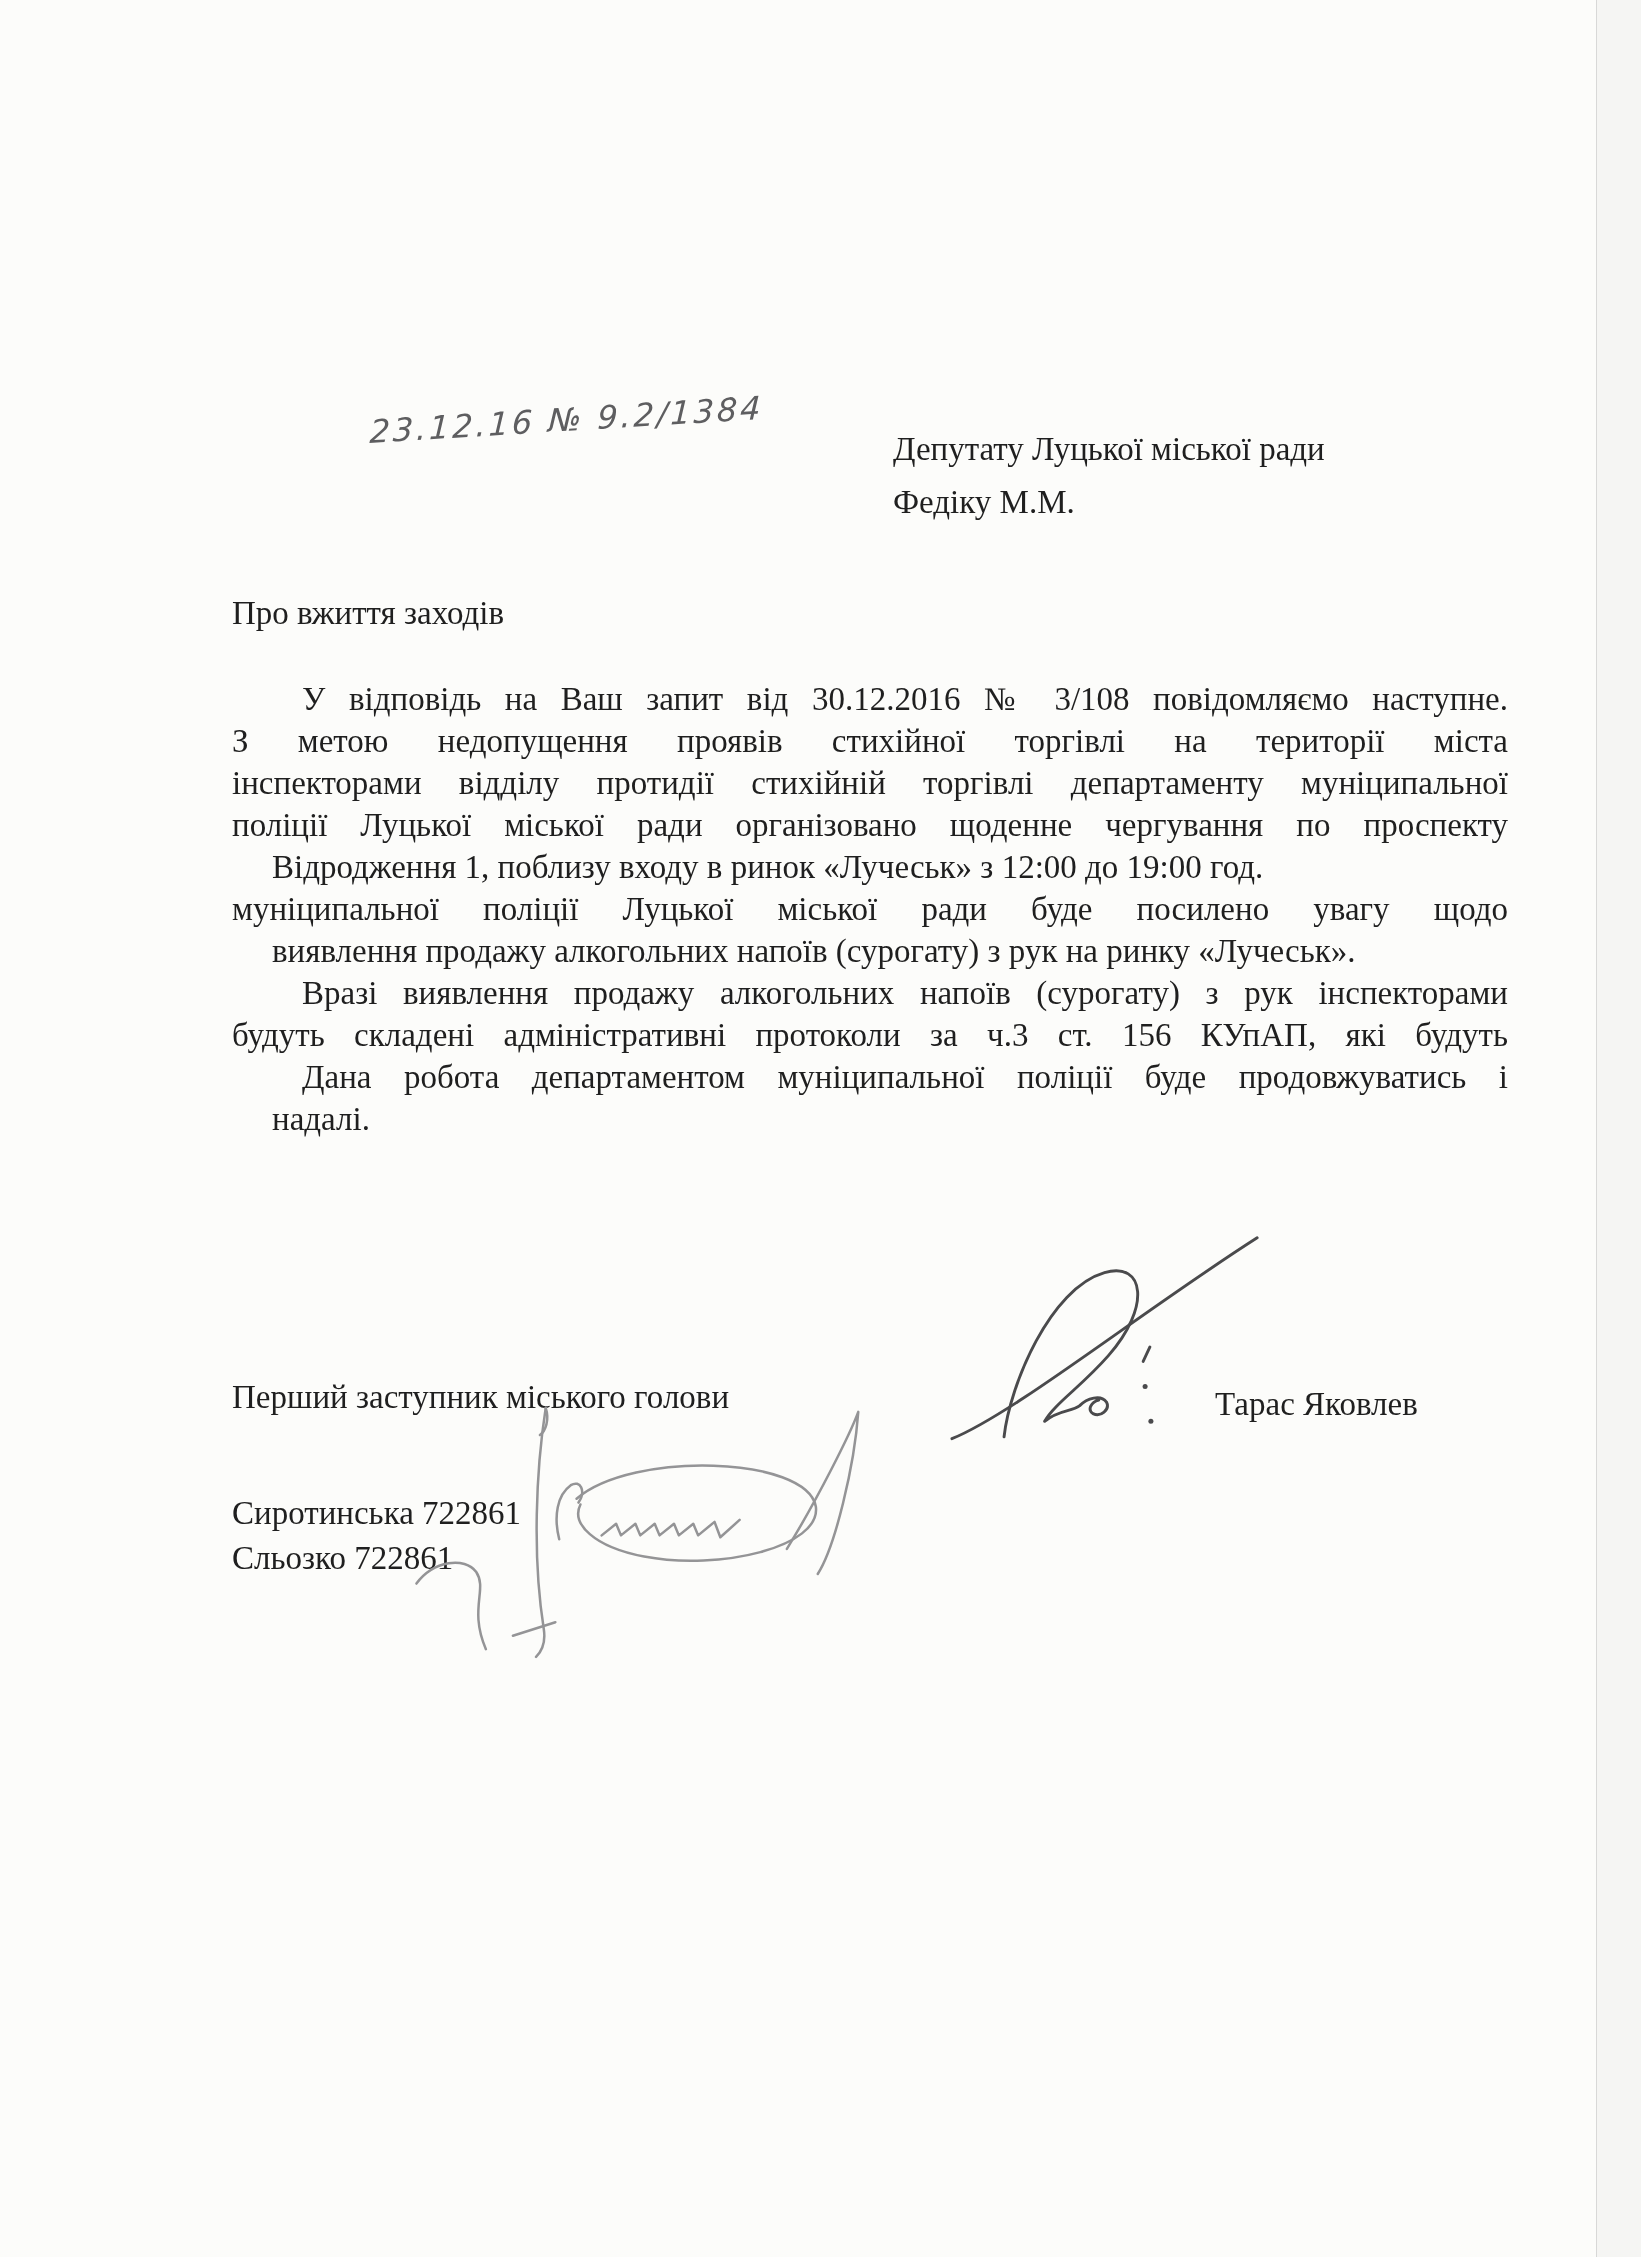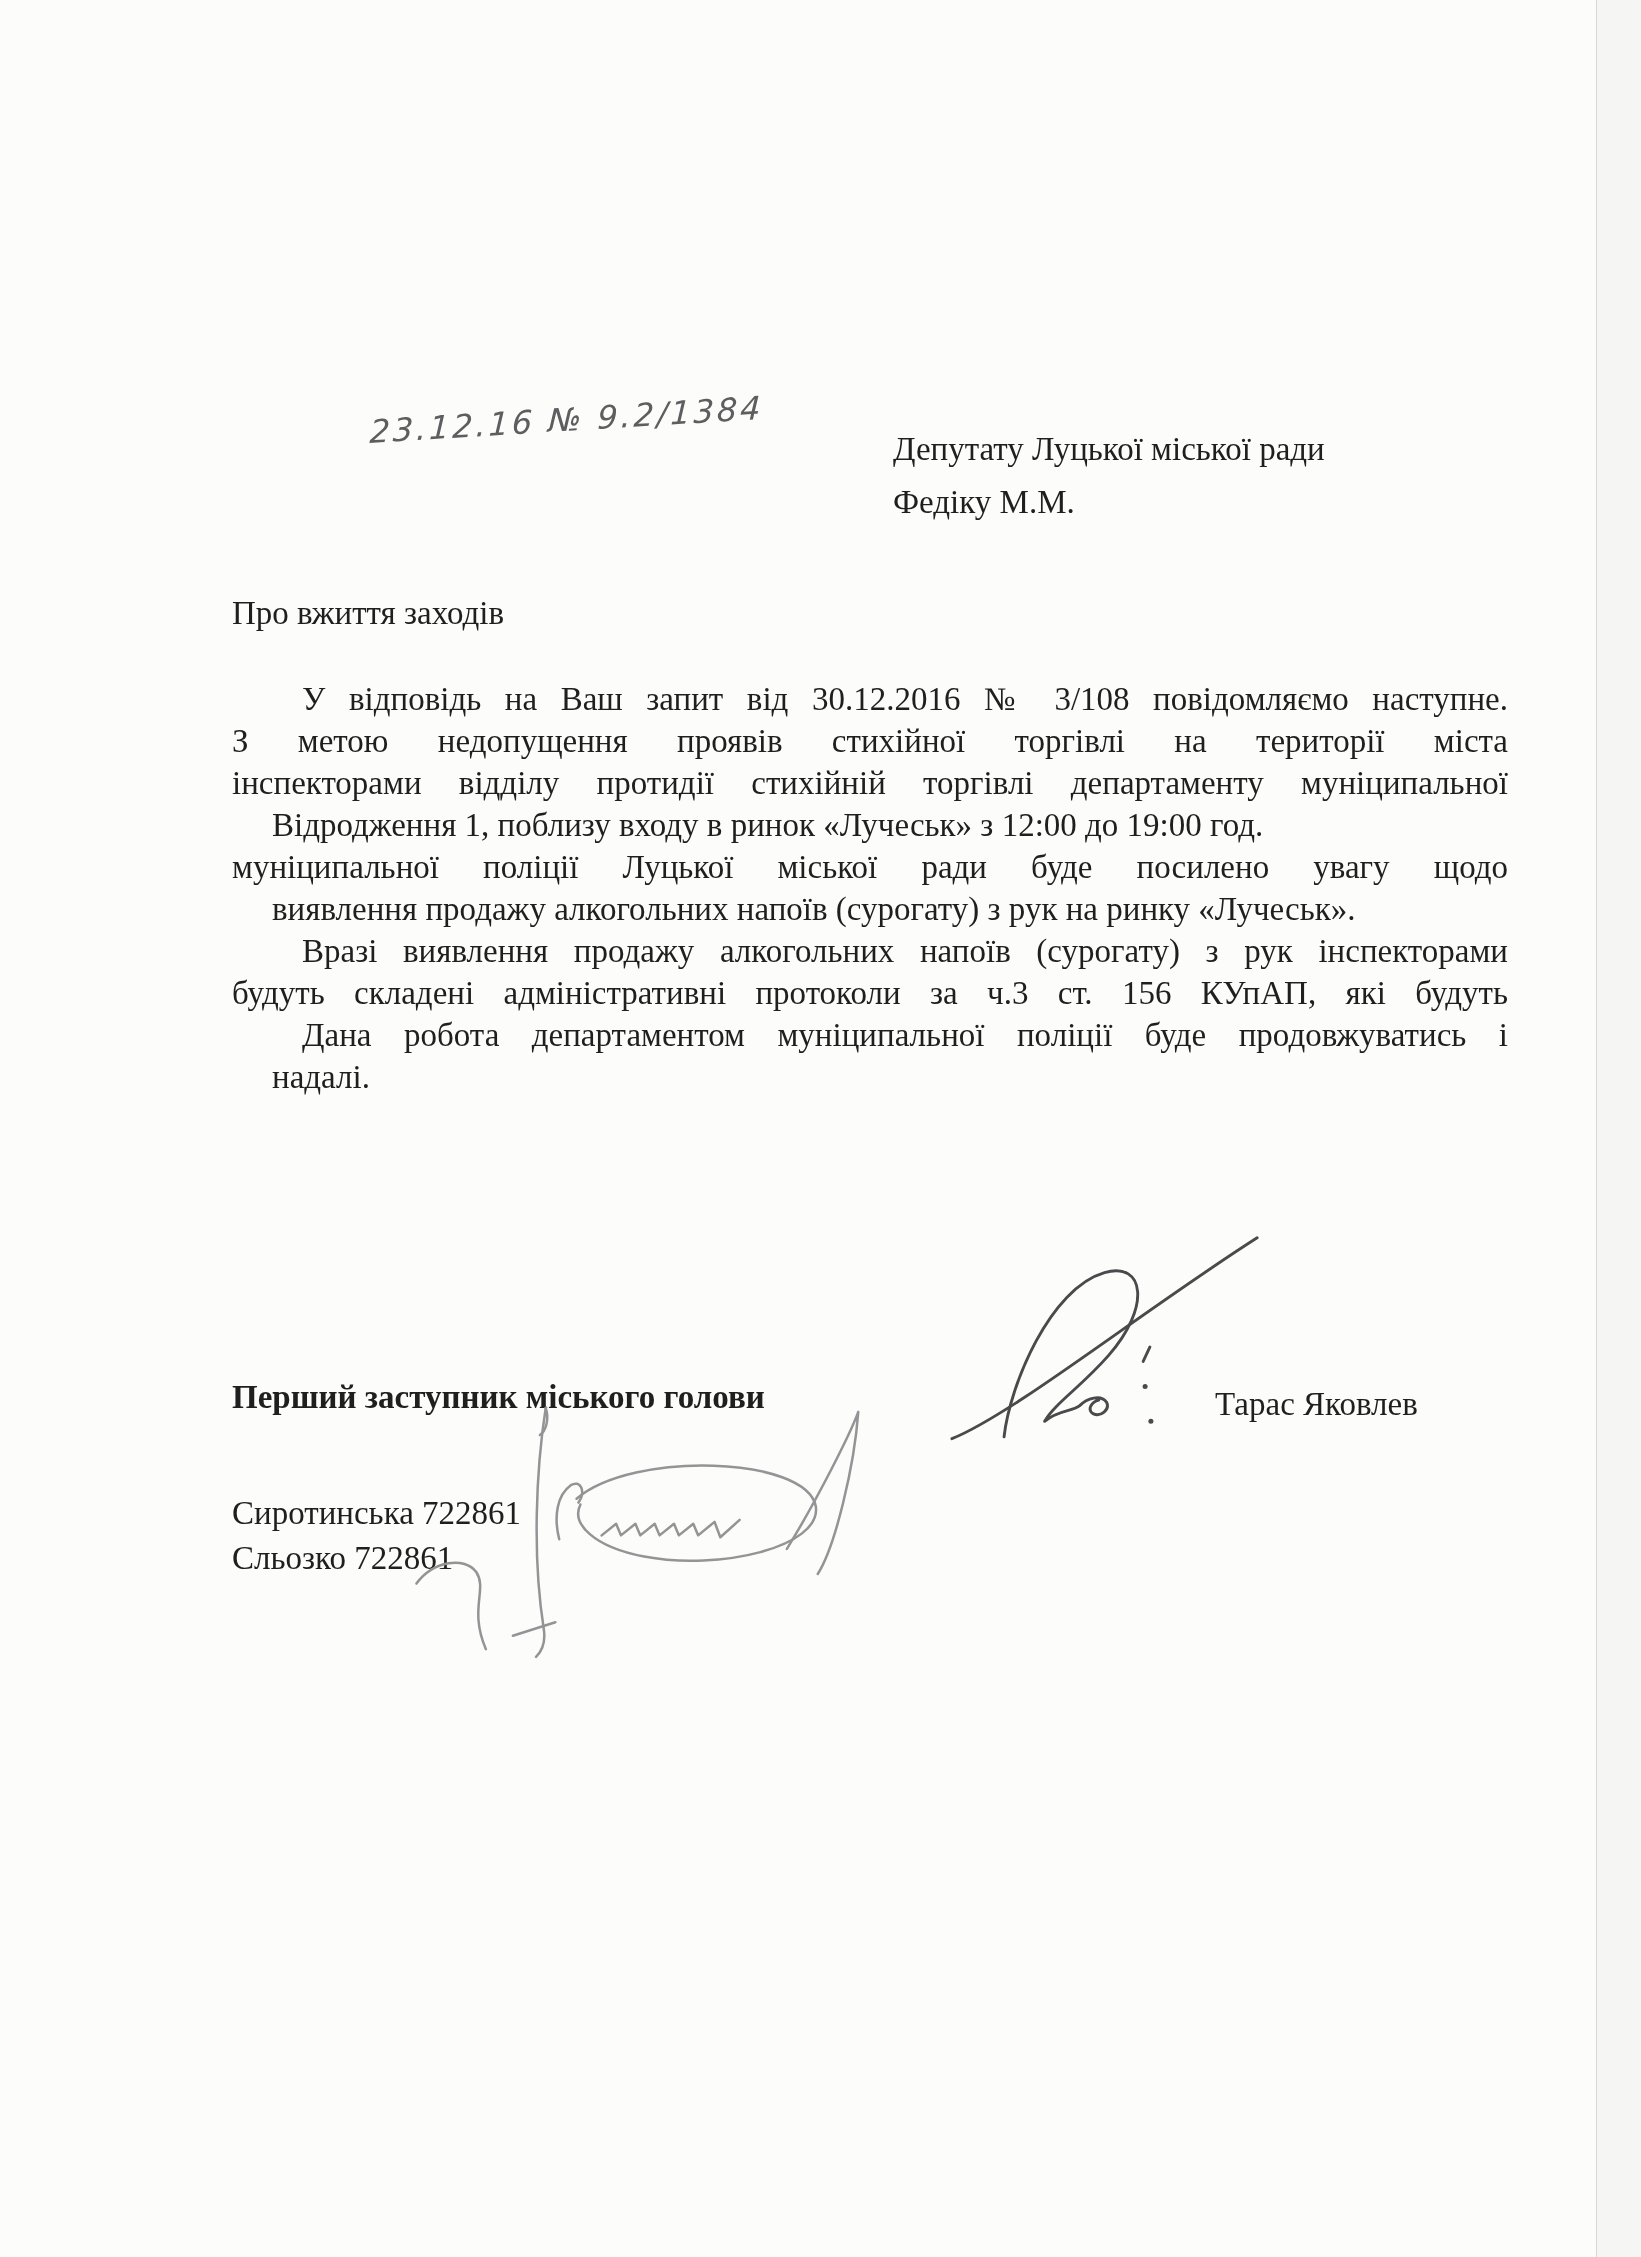--- a/index.html
+++ b/index.html
@@ -79,21 +79,20 @@
     text-align-last: left;
     margin-left: 40px;
     -moz-text-align-last: left;
   }
   .sig-title {
     position: absolute;
     left: 232px;
     top: 1379px;
     font-size: 33px;
     white-space: nowrap;
-    font-weight: bold;
   }
   .sig-name {
     position: absolute;
     left: 1215px;
     top: 1386px;
     font-size: 33px;
     white-space: nowrap;
   }
   .contacts {
     position: absolute;
@@ -134,20 +133,21 @@
     <div>Федіку М.М.</div>
   </div>
 
   <div class="subject">Про вжиття заходів</div>
 
   <div class="letter-body" id="letter-body">
       <div>
         <div class="line first">У відповідь на Ваш запит  від 30.12.2016 № 3/108 повідомляємо наступне.</div>
         <div class="line">З метою недопущення проявів стихійної торгівлі на території міста</div>
         <div class="line">інспекторами відділу протидії стихійній торгівлі департаменту муніципальної</div>
+        <div class="line">поліції Луцької міської ради організовано щоденне чергування по проспекту</div>
         <div class="line last">Відродження 1, поблизу входу в ринок «Лучеськ» з 12:00 до 19:00 год.</div>
       </div>
       <div>
         <div class="line">муніципальної поліції Луцької міської ради буде посилено увагу щодо</div>
         <div class="line last">виявлення продажу алкогольних напоїв (сурогату) з рук на ринку «Лучеськ».</div>
       </div>
       <div>
         <div class="line first">Вразі виявлення продажу алкогольних напоїв (сурогату) з рук інспекторами</div>
         <div class="line">будуть складені адміністративні  протоколи  за ч.3 ст. 156 КУпАП, які будуть</div>
       </div>

